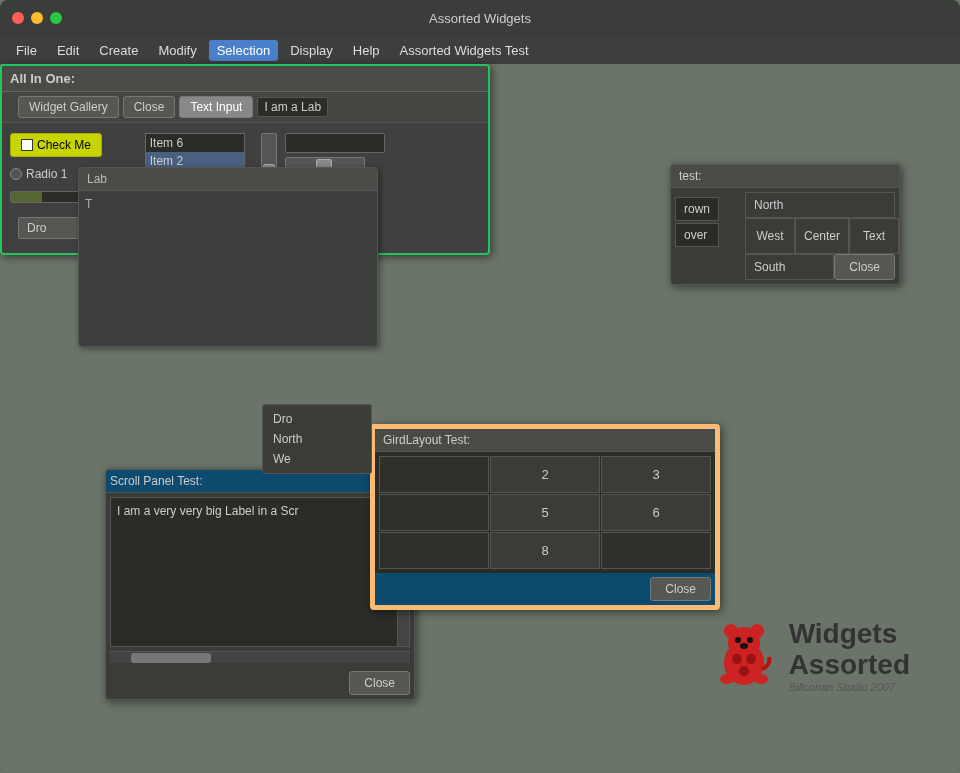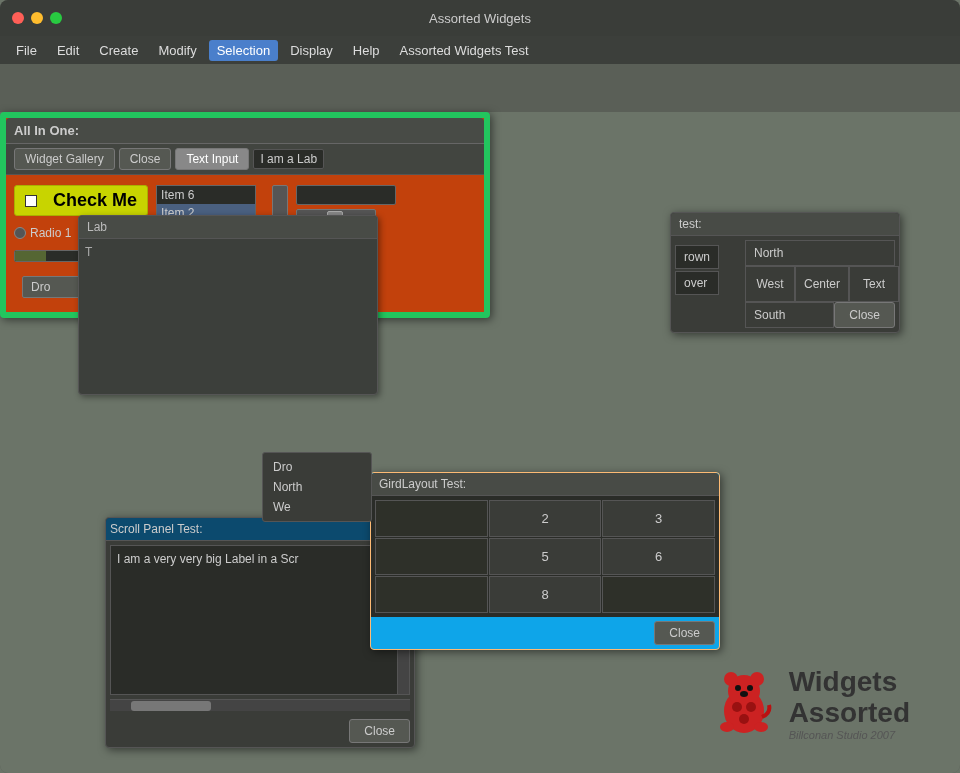--- a/index.html
+++ b/index.html
@@ -90,42 +90,41 @@
       font-size: 12px;
       color: #ccc;
       border-radius: 4px 4px 0 0;
     }
 
     
     .all-in-one-panel {
       left: 120px;
       top: 75px;
       width: 490px;
-      background: #c2410c;
-      border: 6px solid #22c55e;
+      background: #404040;
+      border: 2px solid #22c55e;
       border-radius: 4px;
       z-index: 10;
       box-shadow: 2px 2px 8px rgba(0,0,0,0.5);
-      margin-top: 48px;
     }
 
     .all-in-one-header {
       background: #484b46;
       border-bottom: 1px solid #666;
       padding: 5px 8px;
       font-size: 13px;
       color: #ccc;
       border-radius: 4px 4px 0 0;
       font-weight: bold;
     }
 
     .toolbar-row {
       display: flex;
       align-items: center;
-      padding: 4px 8px;
+      padding: 4px 16px;
       background: #424540;
       border-bottom: 1px solid #555;
       gap: 4px;
     }
 
     .toolbar-btn {
       background: #555852;
       border: 1px solid #777;
       border-radius: 3px;
       color: #ccc;
@@ -135,28 +134,28 @@
     }
 
     .toolbar-btn.active {
       background: #888;
       color: #fff;
     }
 
     .checkbox-widget {
       display: flex;
       align-items: center;
-      gap: 16px;
+      gap: 4px;
       background: #c8d400;
       border: 1px solid #aab000;
       border-radius: 3px;
       padding: 4px 10px;
       color: #000;
-      font-size: 18px;
-      font-weight: bold;
+      font-size: 12px;
+      font-weight: normal;
       cursor: pointer;
     }
 
     .checkbox-box {
       width: 12px;
       height: 12px;
       border: 1px solid #333;
       background: #fff;
       display: inline-block;
     }
@@ -304,22 +303,22 @@
       color: #ccc;
       border-radius: 4px 4px 0 0;
     }
 
     
     .grid-layout-panel {
       position: absolute;
       left: 370px;
       top: 360px;
       width: 350px;
-      background: #0ea5e9;
-      border: 1px solid #fdba74;
+      background: #0c4a6e;
+      border: 5px solid #fdba74;
       border-radius: 4px;
       z-index: 9;
       box-shadow: 2px 2px 8px rgba(0,0,0,0.5);
     }
 
     .grid-layout-title {
       background: #484b46;
       border-bottom: 1px solid #555;
       padding: 4px 8px;
       font-size: 12px;

